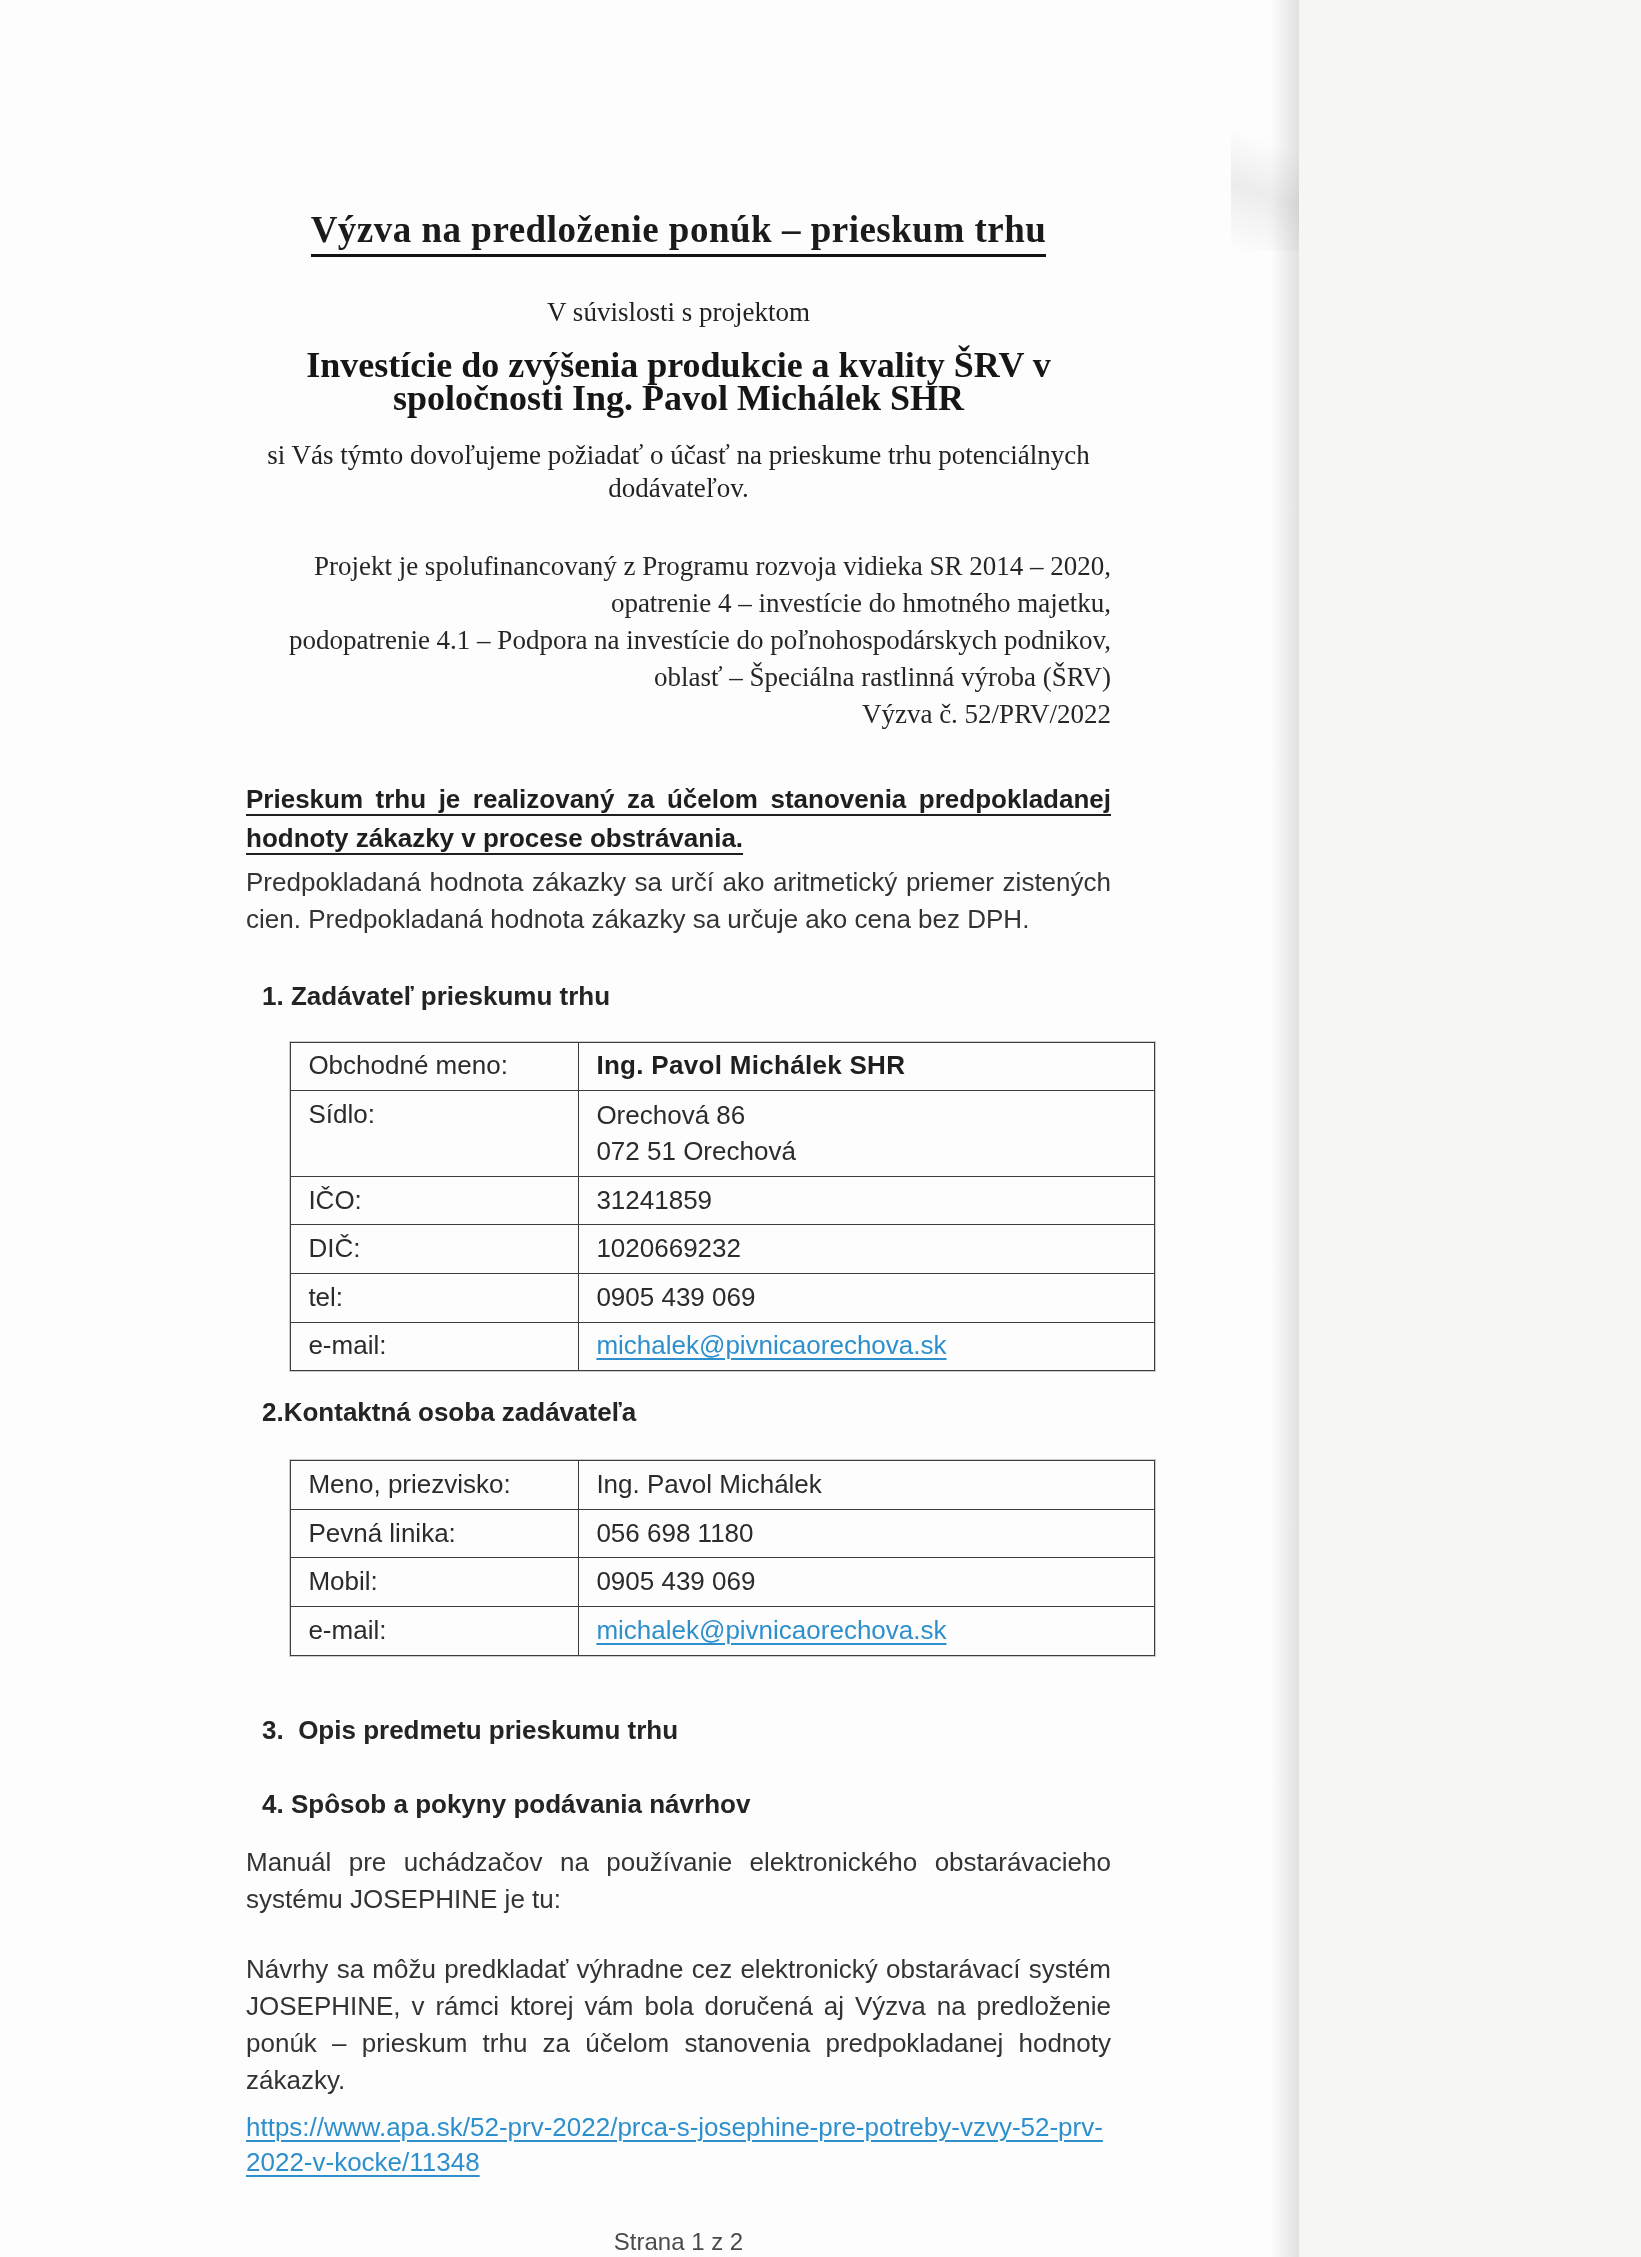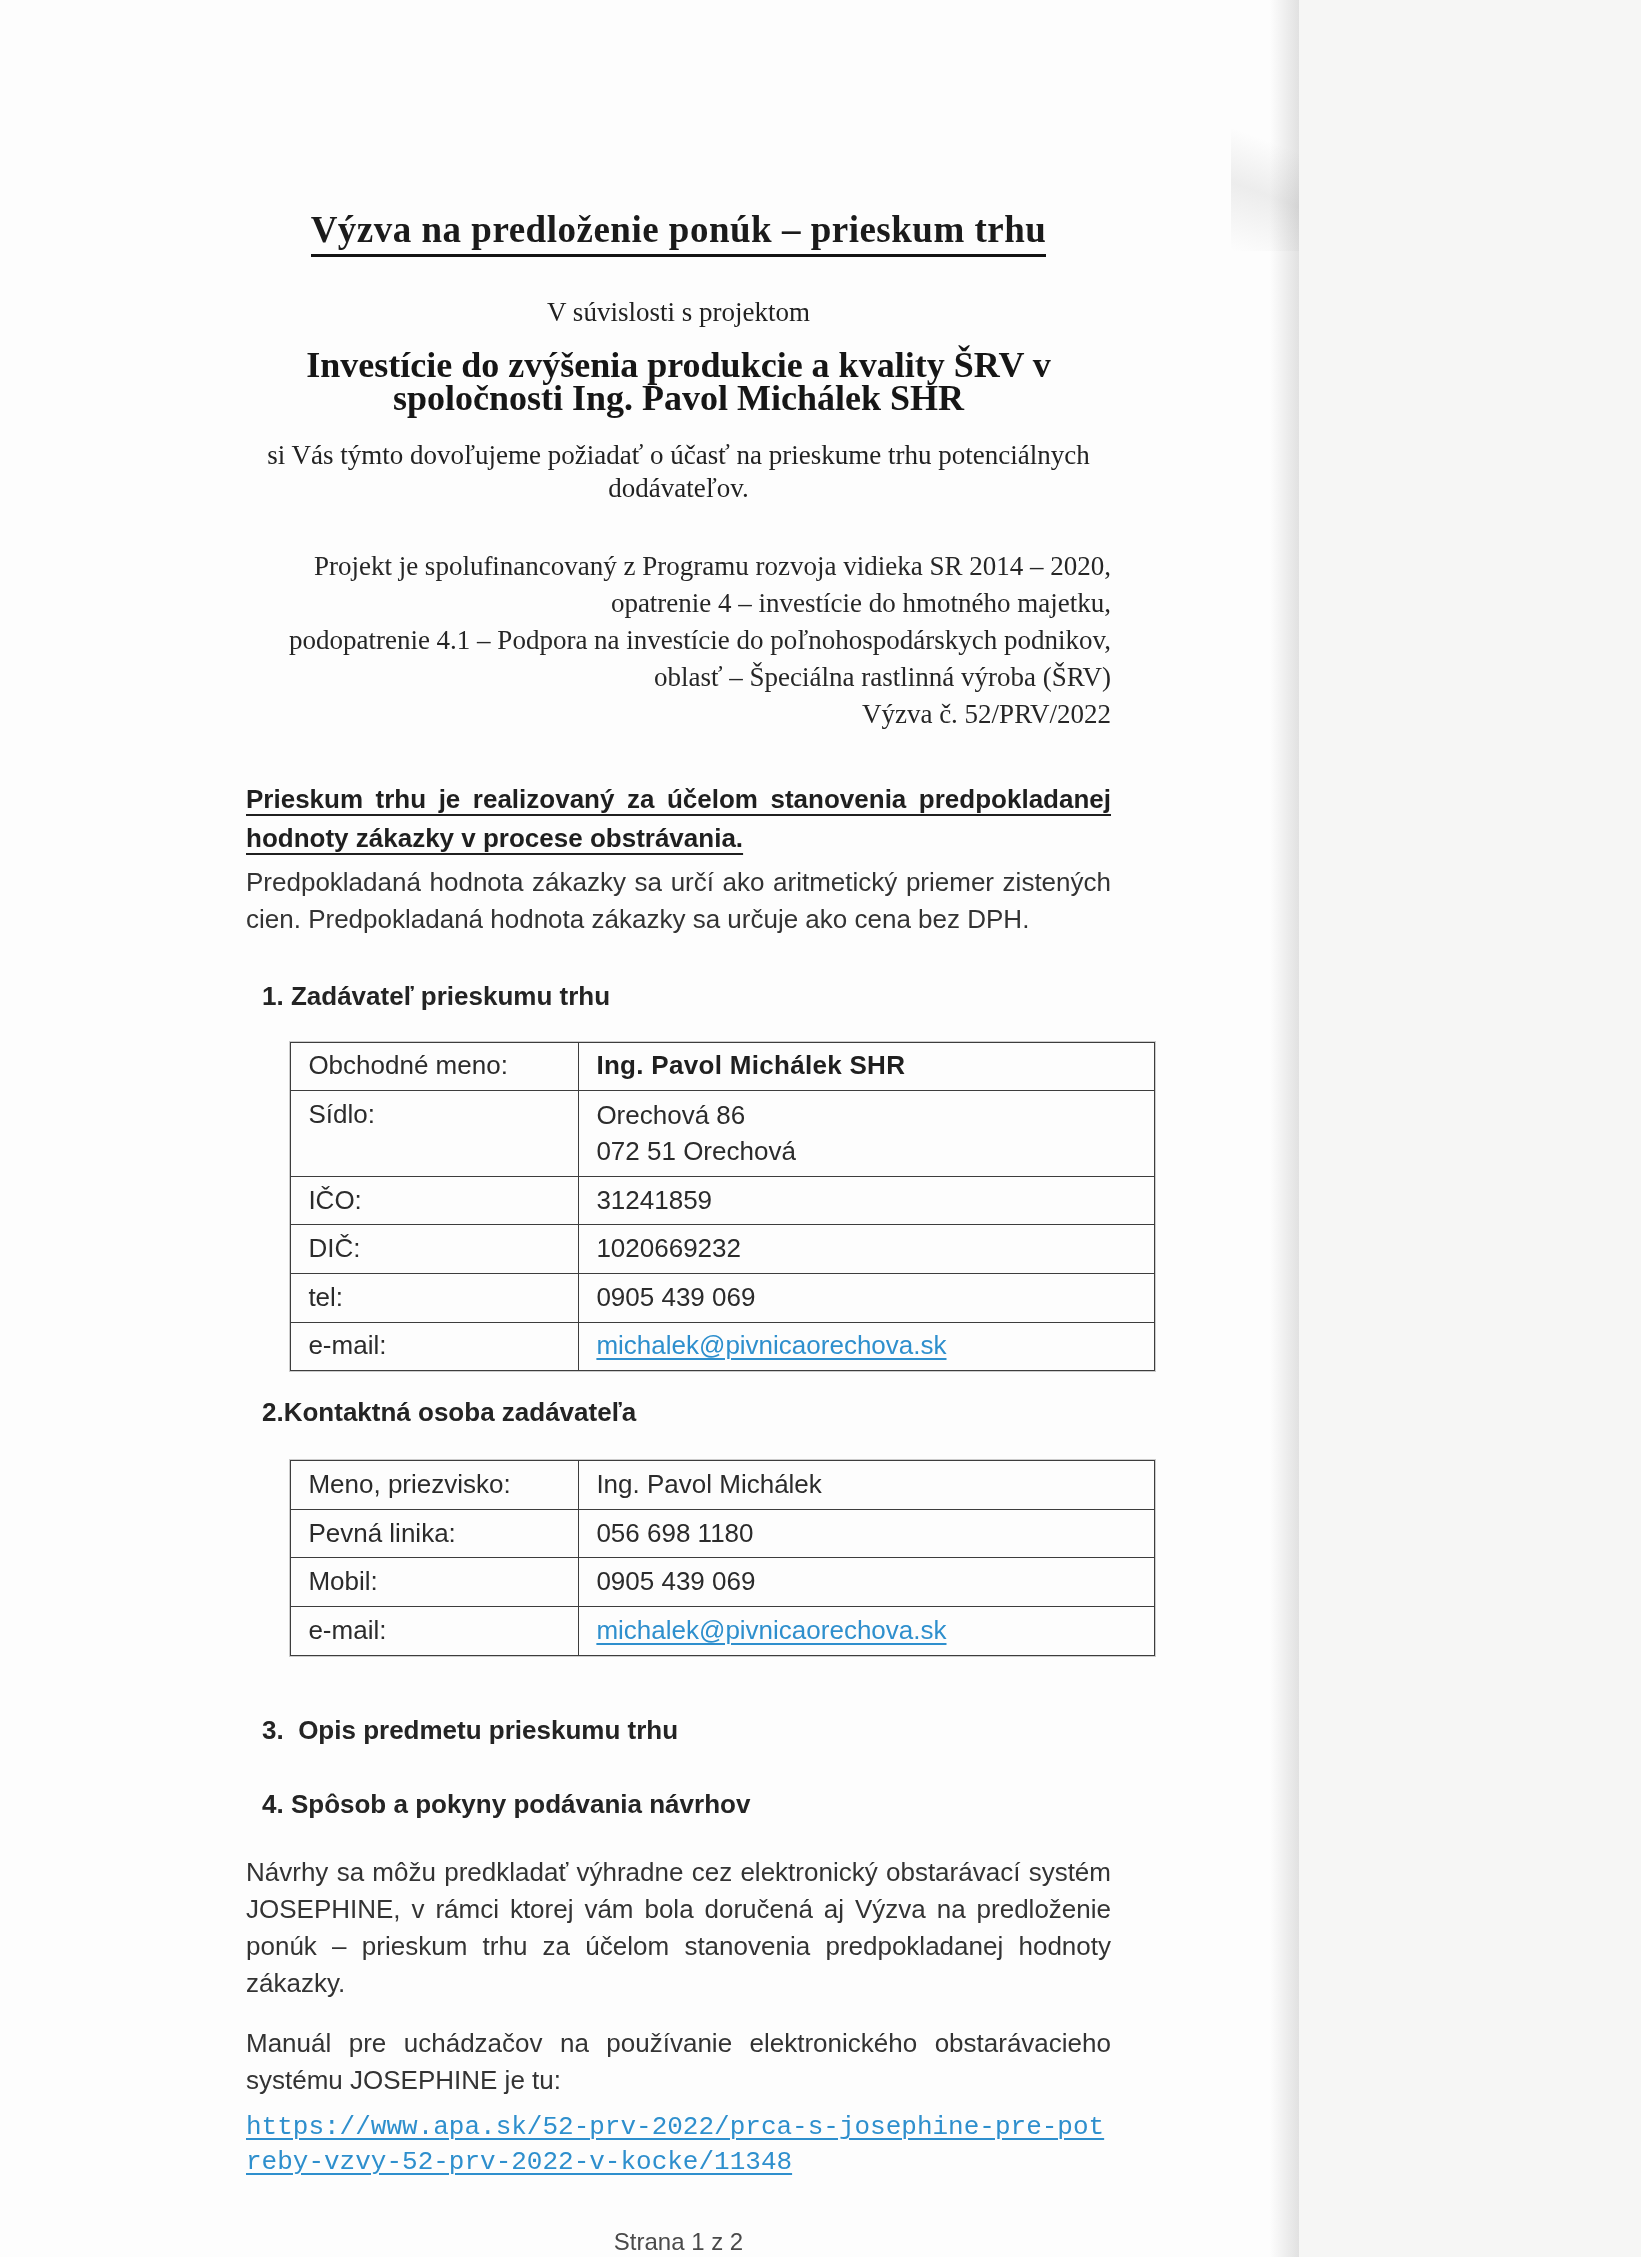--- a/index.html
+++ b/index.html
@@ -94,21 +94,21 @@
   .doc-link{
     color:var(--link);
     text-decoration:underline;
     text-decoration-thickness:1.9px;
     text-underline-offset:3.9px;
     cursor:pointer;
     word-break:break-all;
   }
   .url-line{
     margin:11.6px 0 0 0;
-    font-family:Liberation Mono, monospace;
+    font-family:Liberation Sans, sans-serif;
     font-size:26px;line-height:35px;
   }
 
   
   .footer{
     margin-top:48px;
     text-align:center;
     font-family:"Liberation Sans","DejaVu Sans",sans-serif;
     font-size:24px;color:#4a4a4a;
   }
@@ -206,22 +206,22 @@
           <td>
             <a class="doc-link">michalek@pivnicaorechova.sk</a>
           </td>
         </tr>
       </tbody>
     </table>
 
     <h2 class="section-heading sh3">3.  Opis predmetu prieskumu trhu</h2>
 
     <h2 class="section-heading sh4">4. Spôsob a pokyny podávania návrhov</h2>
+    <p class="body-par manual-line">Manuál pre uchádzačov na používanie elektronického obstarávacieho systému JOSEPHINE je tu:</p>
     <p class="body-par par4">Návrhy sa môžu predkladať výhradne cez elektronický obstarávací systém JOSEPHINE, v rámci ktorej vám bola doručená aj Výzva na predloženie ponúk – prieskum trhu za účelom stanovenia predpokladanej hodnoty zákazky.</p>
-    <p class="body-par manual-line">Manuál pre uchádzačov na používanie elektronického obstarávacieho systému JOSEPHINE je tu:</p>
     <p class="url-line">
       <a class="doc-link">https://www.apa.sk/52-prv-2022/prca-s-josephine-pre-potreby-vzvy-52-prv-2022-v-kocke/11348</a>
     </p>
 
     <div class="footer">Strana 1 z 2</div>
 
   </div>
 </div>
 
 

